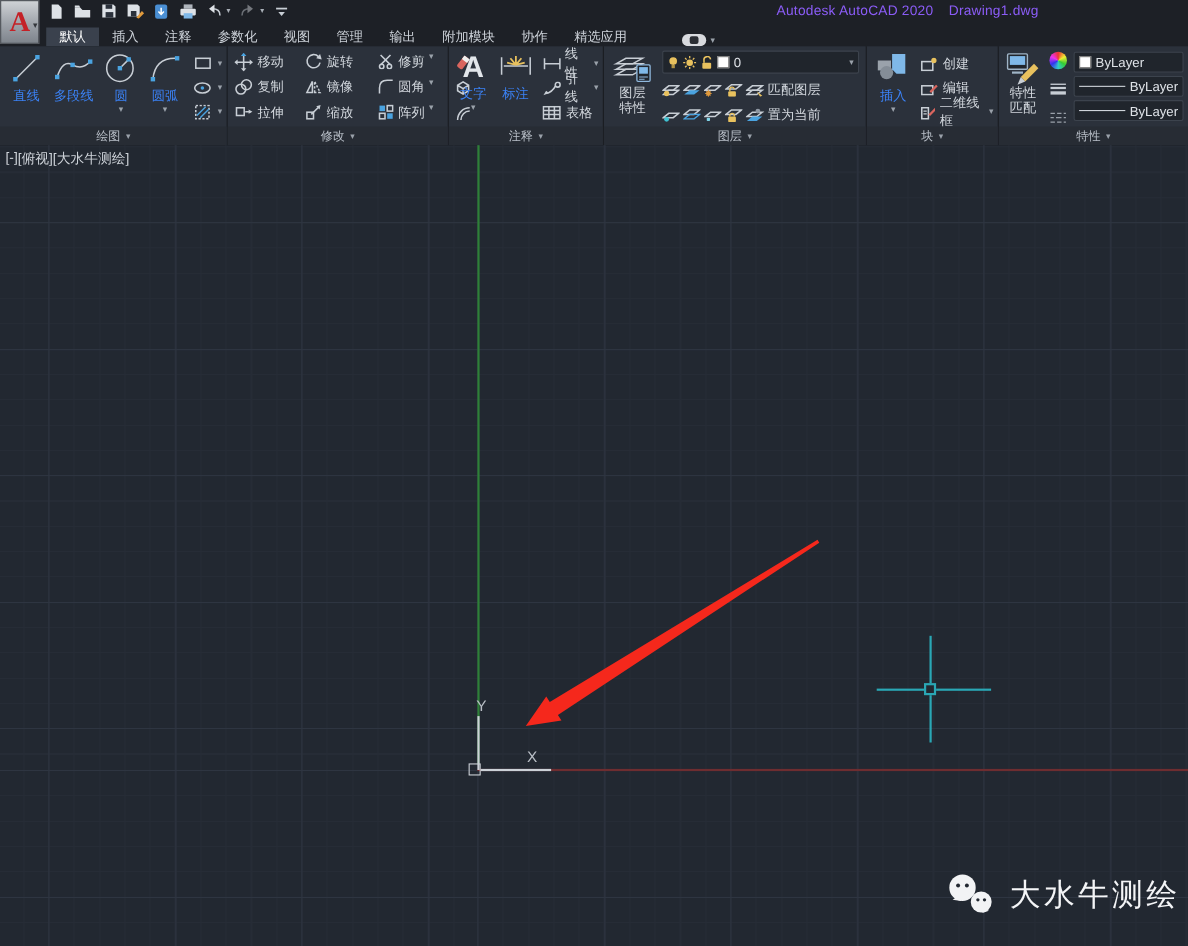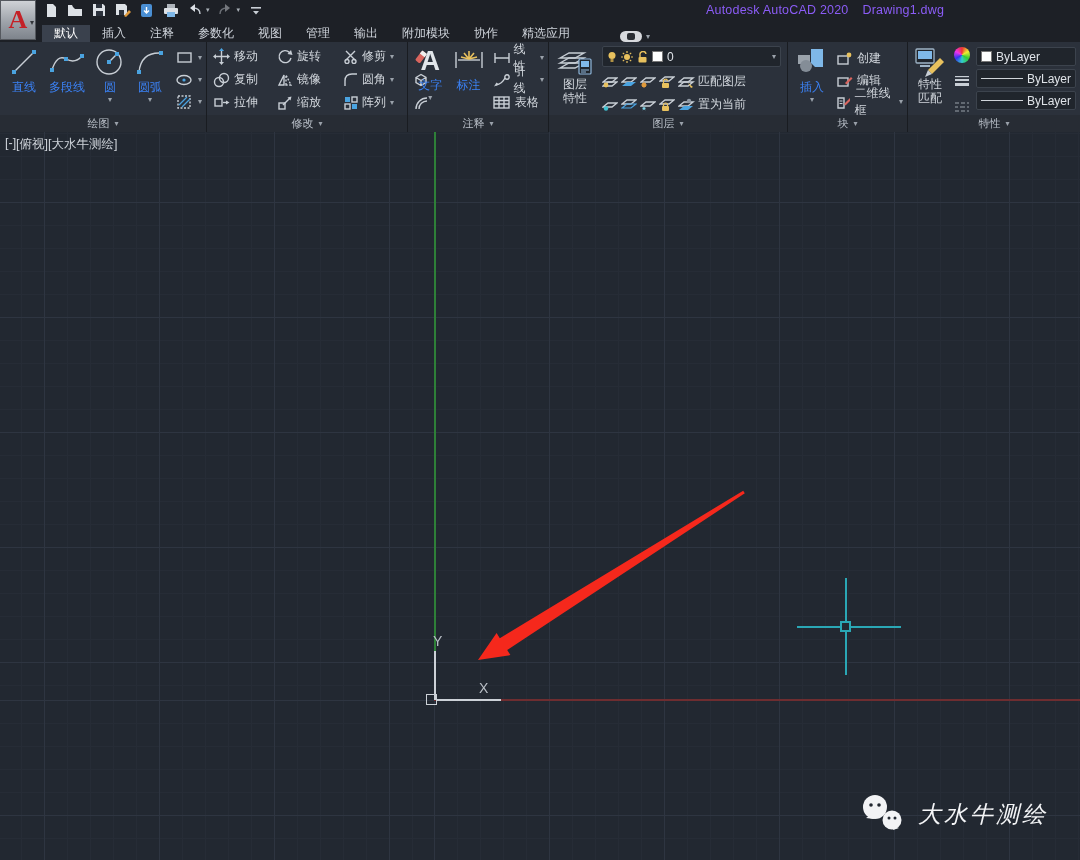--- a/index.html
+++ b/index.html
@@ -37,21 +37,21 @@
   .bigbtn .lbl { font-size:12px; color:#3b82f6; margin-top:1px; white-space:nowrap; }
   .bigbtn .lbl2 { font-size:12px; color:#d2d7dd; line-height:1.15; text-align:center; }
   .smallcol { display:flex; flex-direction:column; justify-content:space-between; padding:2px 0; }
   .srow { display:flex; align-items:center; gap:4px; font-size:12px; color:#d2d7dd; height:22px; }
   .s { stroke:#c8ced5; stroke-width:1.4; fill:none; }
   .grip { fill:#4aa3e0; }
   .yel { stroke:#e8c15e; } .yelf { fill:#e8c15e; }
 
   
   .mgrid { display:grid; grid-template-columns:64px 66px 70px 20px; grid-auto-rows:23px; align-items:center; padding:1px 2px; }
-  .mcell { display:flex; align-items:center; gap:4px; font-size:12px; color:#d2d7dd; }
+  .mcell { display:flex; align-items:flex-start; gap:4px; font-size:12px; color:#d2d7dd; }
 
   
   .combo { background:#20252c; border:1px solid #3c434d; border-radius:2px; display:flex; align-items:center; gap:4px; padding:0 4px; font-size:12px; color:#dfe3e8; }
   .swatch { width:11px; height:11px; background:#ffffff; border:1px solid #777; }
   .fline { flex:1; height:1px; background:#cfd4da; }
 
   
   .lgrid { display:flex; flex-direction:column; gap:1px; }
   .lrow { display:flex; align-items:center; gap:3px; height:22px; font-size:12px; color:#d2d7dd; }
 
@@ -70,21 +70,21 @@
   #ucs-y-line { position:absolute; left:434px; top:519px; width:2px; height:49px; background:#ccd1d7; }
   #ucs-x-line { position:absolute; left:437px; top:567px; width:64px; height:2px; background:#ccd1d7; }
   #ucs-box { position:absolute; left:426px; top:562px; width:11px; height:11px; border:1.5px solid #ccd1d7; }
   #ucs-ylbl { position:absolute; left:433px; top:501px; color:#b9bfc6; font-size:14px; }
   #ucs-xlbl { position:absolute; left:479px; top:548px; color:#b9bfc6; font-size:14px; }
   #ch-v { position:absolute; left:845px; top:446px; width:2px; height:97px; background:#2aa7b5; }
   #ch-h { position:absolute; left:797px; top:494px; width:104px; height:2px; background:#2aa7b5; }
   #ch-box { position:absolute; left:840px; top:489px; width:11px; height:11px; border:2px solid #2aa7b5; background:#222831; }
   #arrow-svg { position:absolute; left:0; top:0; width:1080px; height:728px; pointer-events:none; }
   #watermark { position:absolute; left:860px; top:662px; display:flex; align-items:center; gap:10px; }
-  #watermark .wtext { color:#f4f5f7; font-size:23px; letter-spacing:3px;font-style:italic; }
+  #watermark .wtext { color:#f4f5f7; font-size:28px; letter-spacing:3px; }
 </style>
 </head>
 <body>
 
 <div id="app">
 
   <div id="titlebar">
     <div id="qat">
       <span class="qbtn">
           <svg width="14" height="15">

